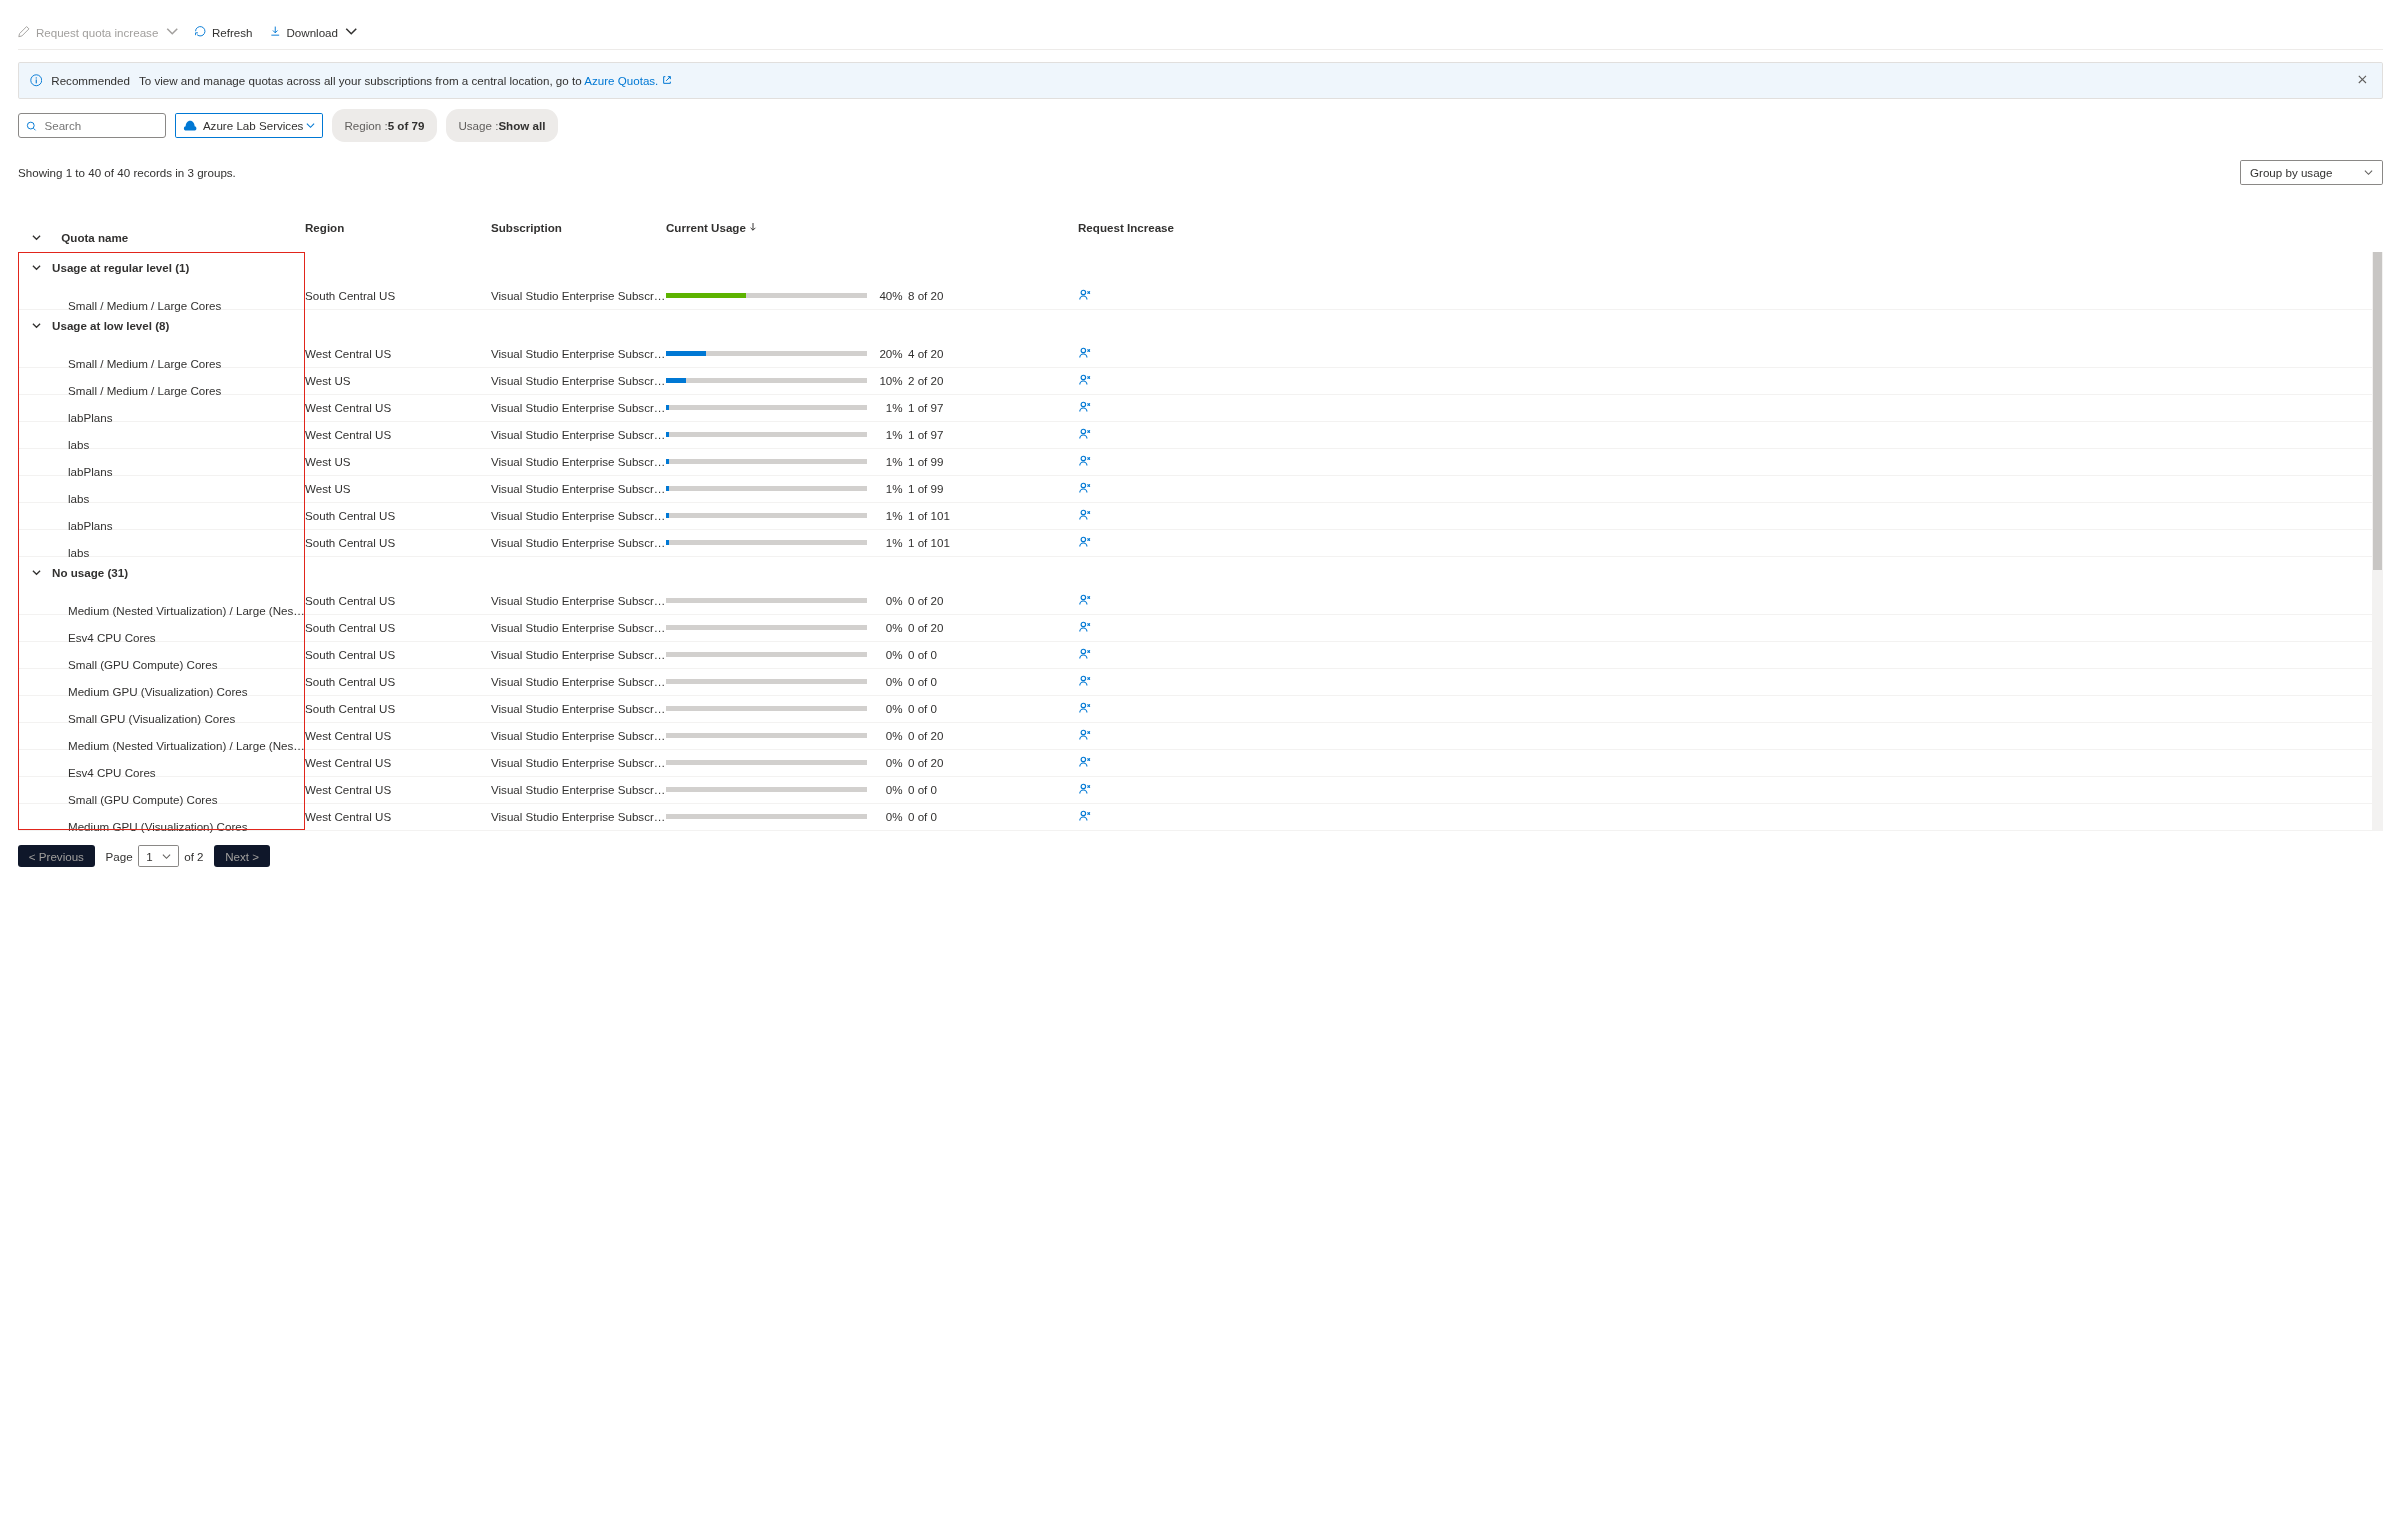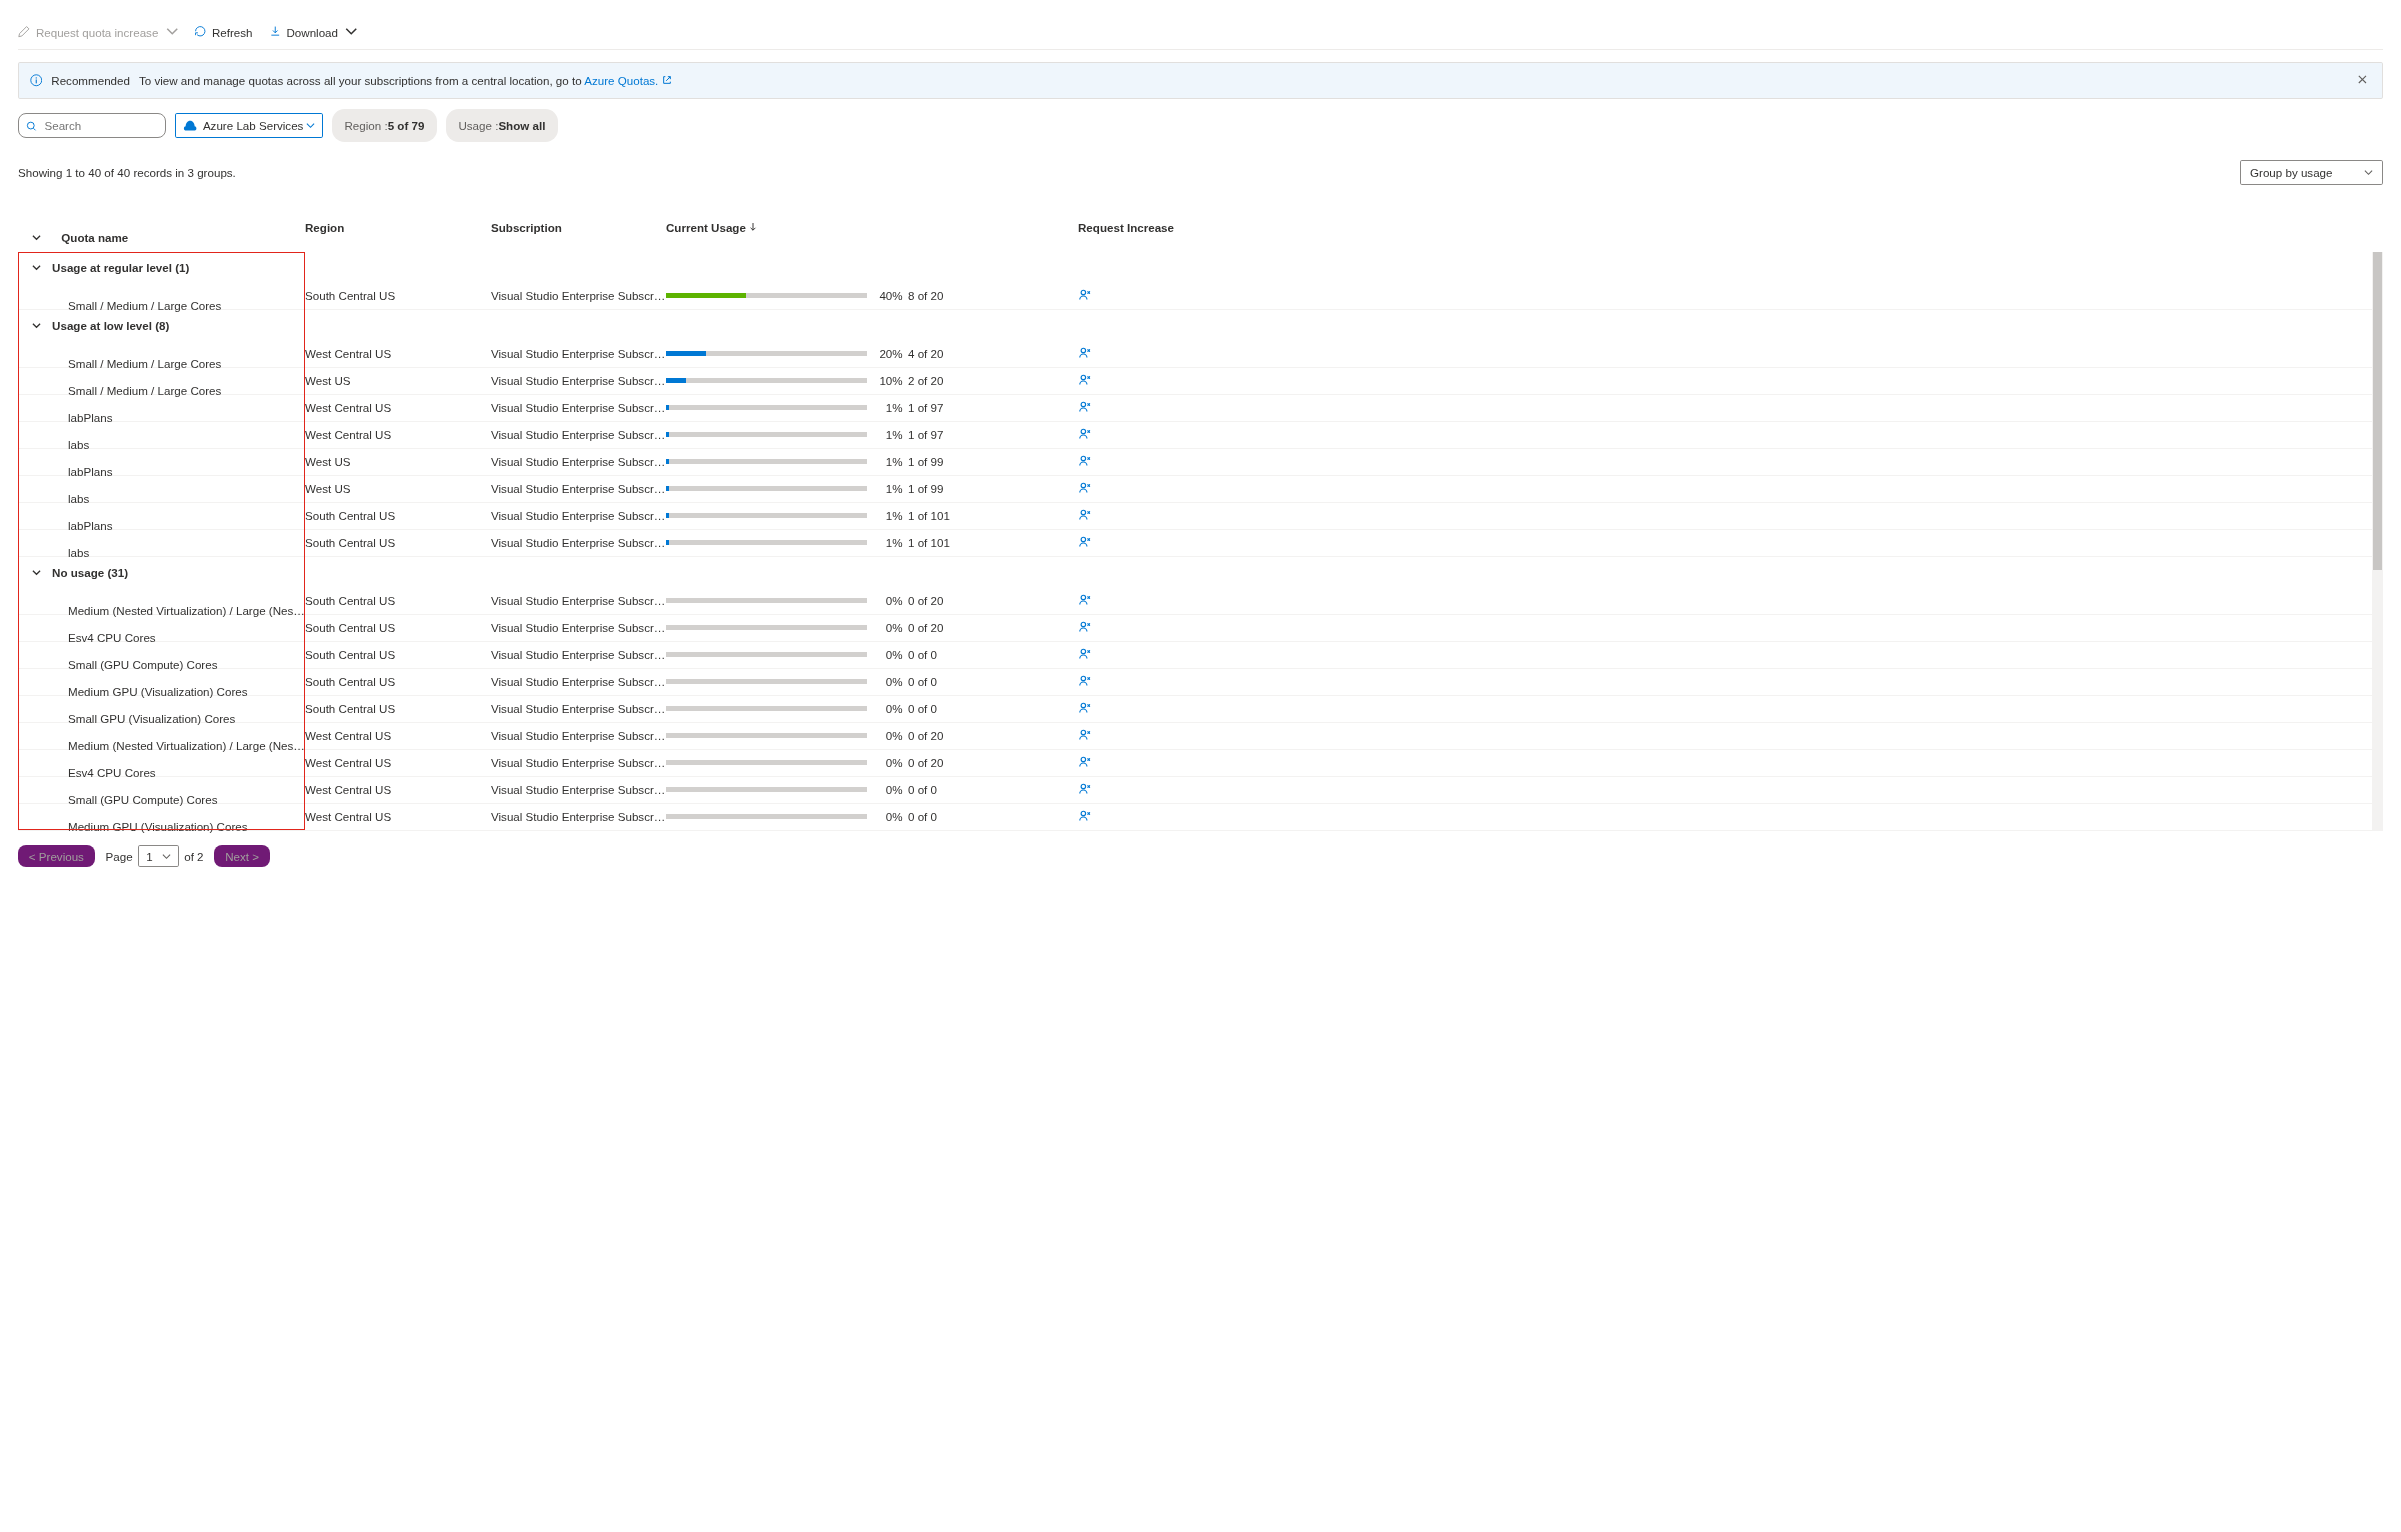--- a/index.html
+++ b/index.html
@@ -17,21 +17,21 @@
   
   .banner { background: #eff6fc; border: 0.9px solid #e1dfdd; display: flex; align-items: center; padding: 7.2px 10.8px; margin-top: 12.5px; border-radius: 1.8px; }
   .banner .info-icon { width: 12.5px; height: 12.5px; margin-right: 9px; flex-shrink: 0; }
   .banner .rec { font-weight: 400; margin-right: 9px; }
   .banner .msg { color: #323130; }
   .banner a { color: #0078d4; text-decoration: none; }
   .banner .close { margin-left: auto; cursor: pointer; color: #605e5c; padding: 3.6px; }
 
   
   .filters { display: flex; align-items: center; gap: 9px; margin-top: 10.8px; }
-  .search-box { display: flex; align-items: center; border: 0.9px solid #8a8886; height: 25px; width: 148px; padding: 0 7.2px; border-radius: 8px; }
+  .search-box { display: flex; align-items: center; border: 0.9px solid #8a8886; height: 25px; width: 148px; padding: 0 7.2px; border-radius: 3px; }
   .search-box svg { width: 12.5px; height: 12.5px; margin-right: 5.4px; color: #0078d4; }
   .search-box input { border: none; outline: none; width: 100%; font-size: 11.6px; color: #323130; }
   .provider-box { display: flex; align-items: center; border: 0.9px solid #0078d4; height: 25px; padding: 0 7.2px; border-radius: 1.8px; min-width: 148px; cursor: pointer; }
   .provider-box .azure-icon { width: 14.3px; height: 14.3px; margin-right: 5.4px; }
   .provider-box .chev { margin-left: auto; }
   .pill { background: #edebe9; border-radius: 12.5px; height: 33px; display: inline-flex; align-items: center; padding: 0 12.5px; color: #605e5c; cursor: pointer; }
   .pill b { color: #323130; font-weight: 600; }
 
   
   .meta-row { display: flex; align-items: center; margin-top: 18px; }
@@ -61,21 +61,21 @@
   .data-row .col-sub { white-space: nowrap; overflow: hidden; text-overflow: ellipsis; }
   .bar-wrap { display: flex; align-items: center; width: 100%; }
   .bar-bg { background: #d2d0ce; height: 5.4px; flex: 1; position: relative; }
   .bar-fill { position: absolute; left: 0; top: 0; bottom: 0; }
   .bar-pct { width: 41px; text-align: right; padding-right: 5.4px; }
   .req-icon { color: #0078d4; cursor: pointer; display: inline-flex; }
   .req-icon svg { width: 14.3px; height: 14.3px; }
 
   
   .pager { display: flex; align-items: center; gap: 10.8px; margin-top: 9px; padding: 5.4px 0 18px 0; }
-  .pager .btn { background: #701a75; color: #a19f9d; padding: 4.5px 10.8px; border-radius: 8px; cursor: default; }
+  .pager .btn { background: #0f172a; color: #a19f9d; padding: 4.5px 10.8px; border-radius: 3px; cursor: default; }
   .pager .page-in { display: flex; align-items: center; gap: 5.4px; }
   .pager .page-sel { border: 0.9px solid #8a8886; height: 21.5px; display: inline-flex; align-items: center; padding: 0 7.2px; gap: 9px; border-radius: 1.8px; cursor: pointer; }
 
   
   .fake-sb { position: absolute; right: 0; top: 0; width: 10.8px; height: 573px; background: #f3f2f1; }
   .fake-sb .thumb { position: absolute; left: 0.9px; right: 0.9px; top: 0; height: 55%; background: #c8c6c4; border-radius: 0; }
 
   .chev-svg { width: 9px; height: 9px; }
 </style>
 </head>

